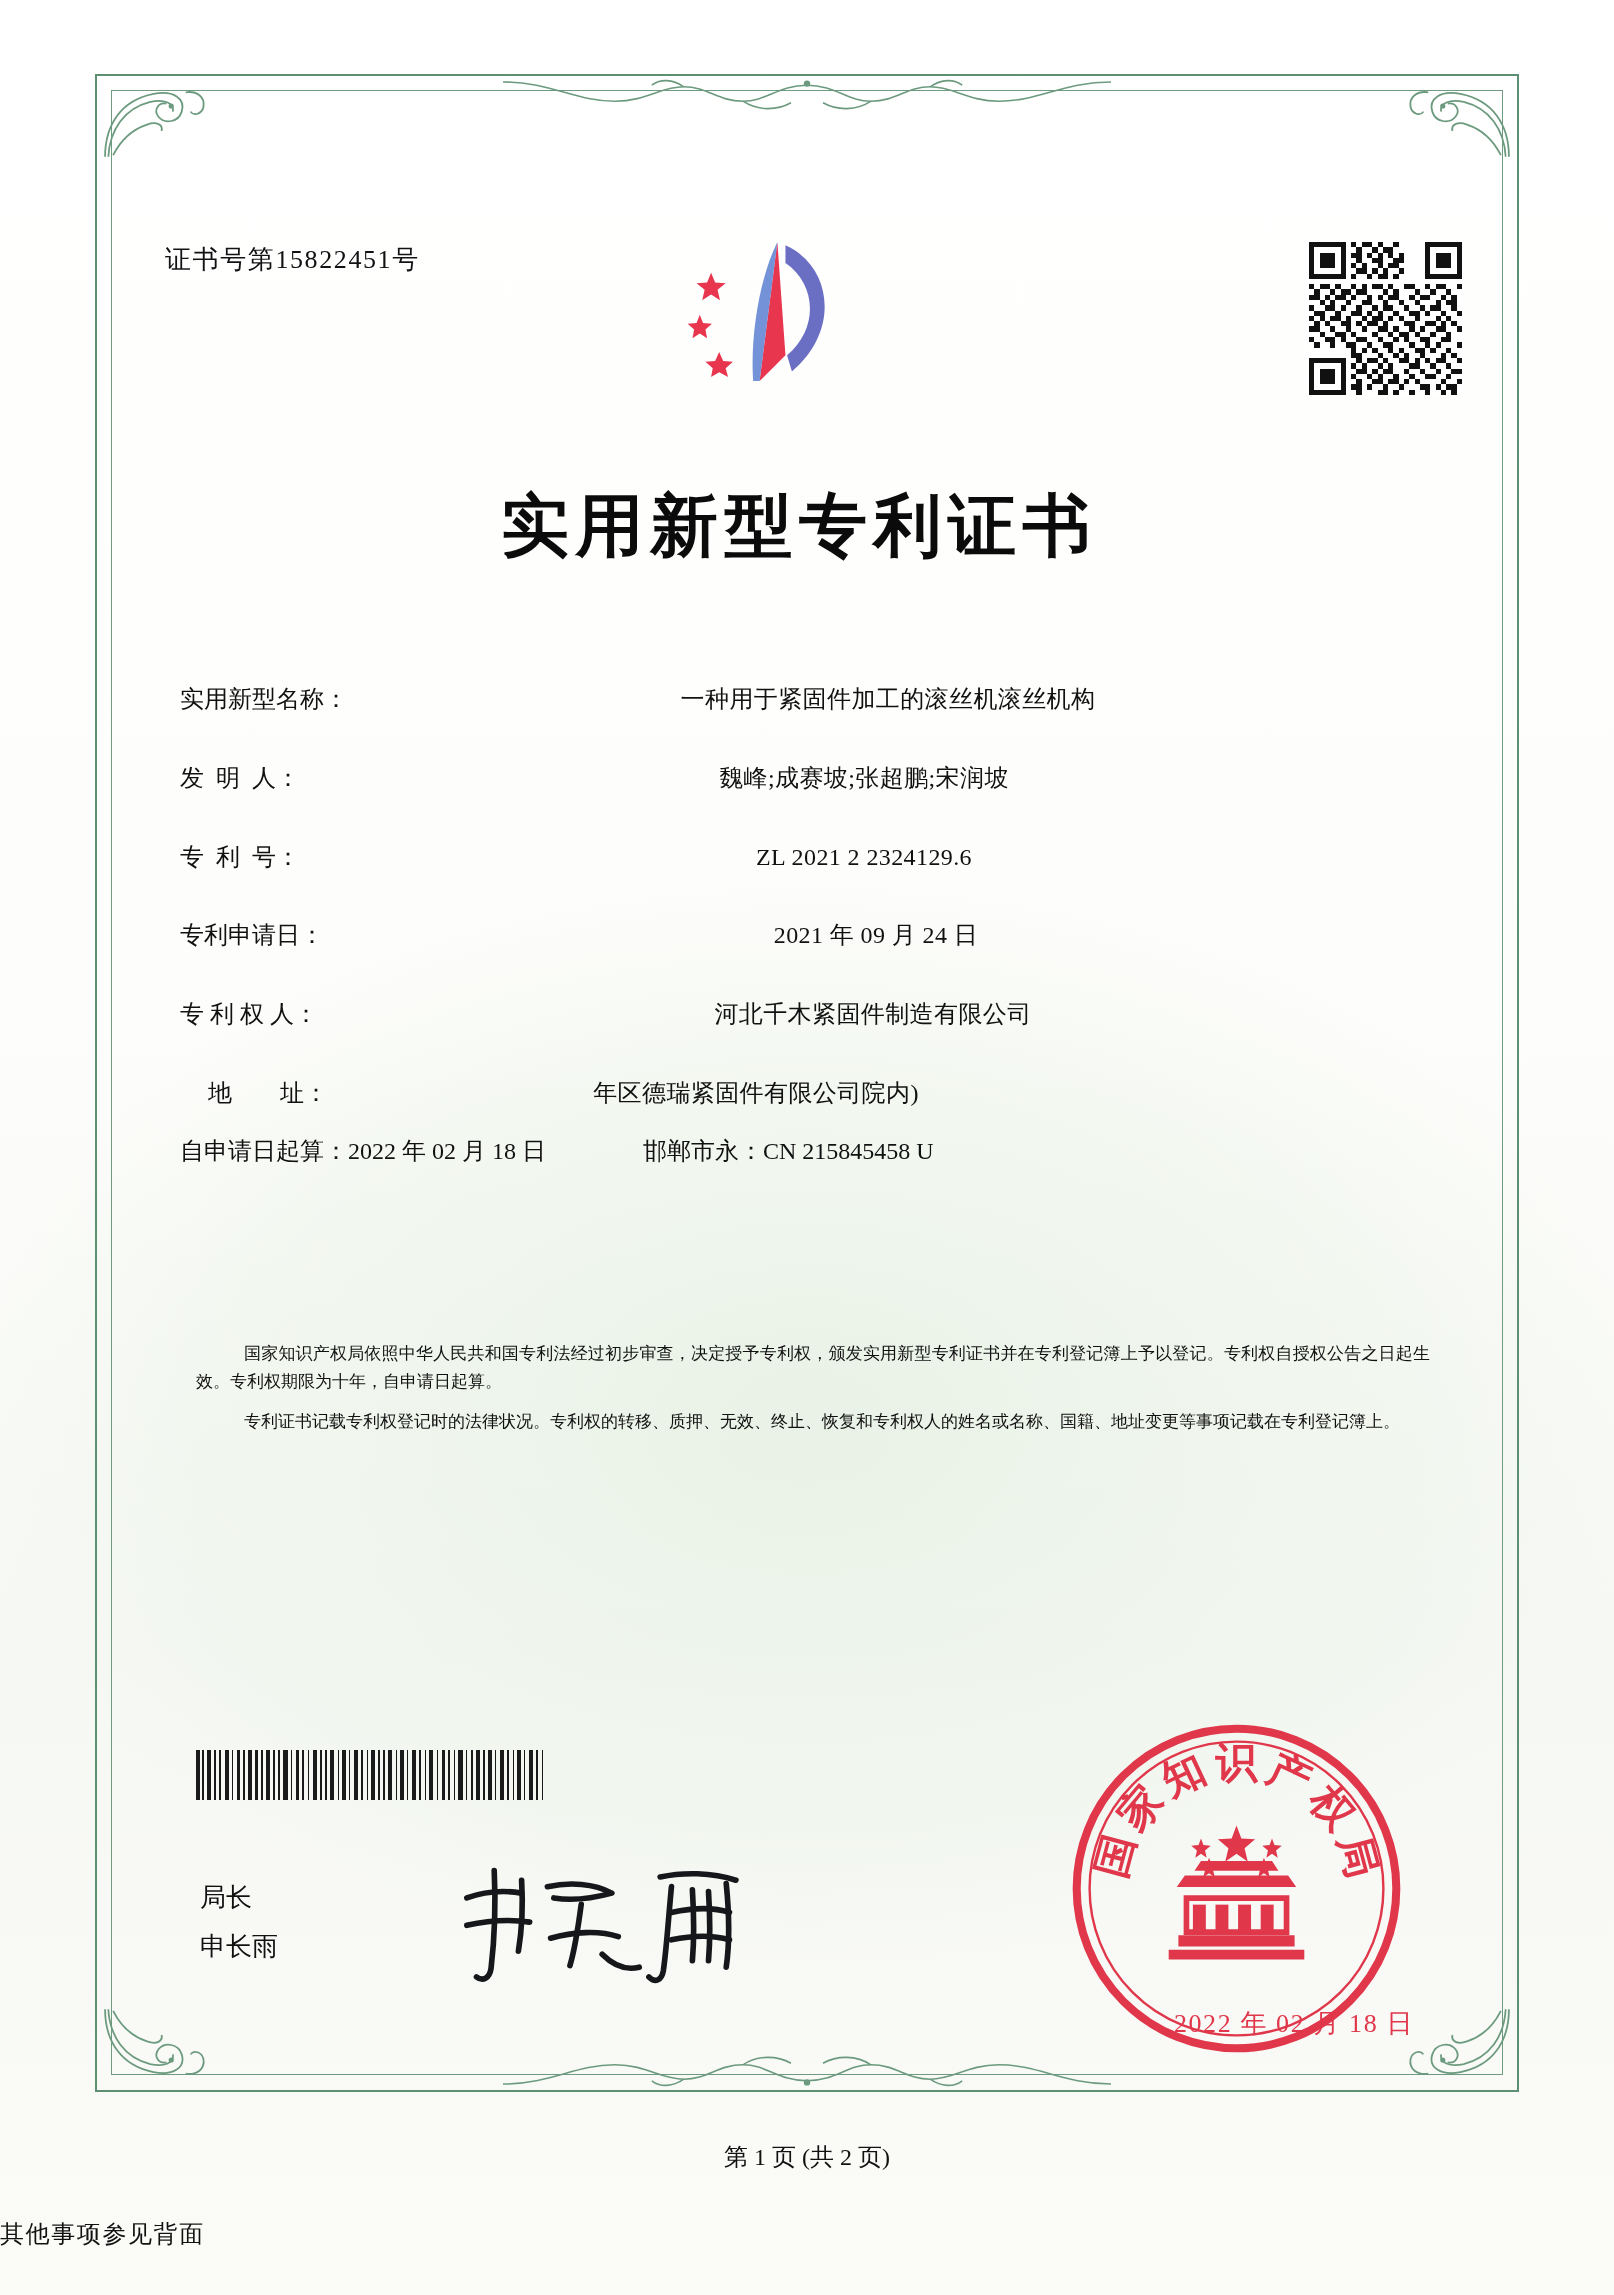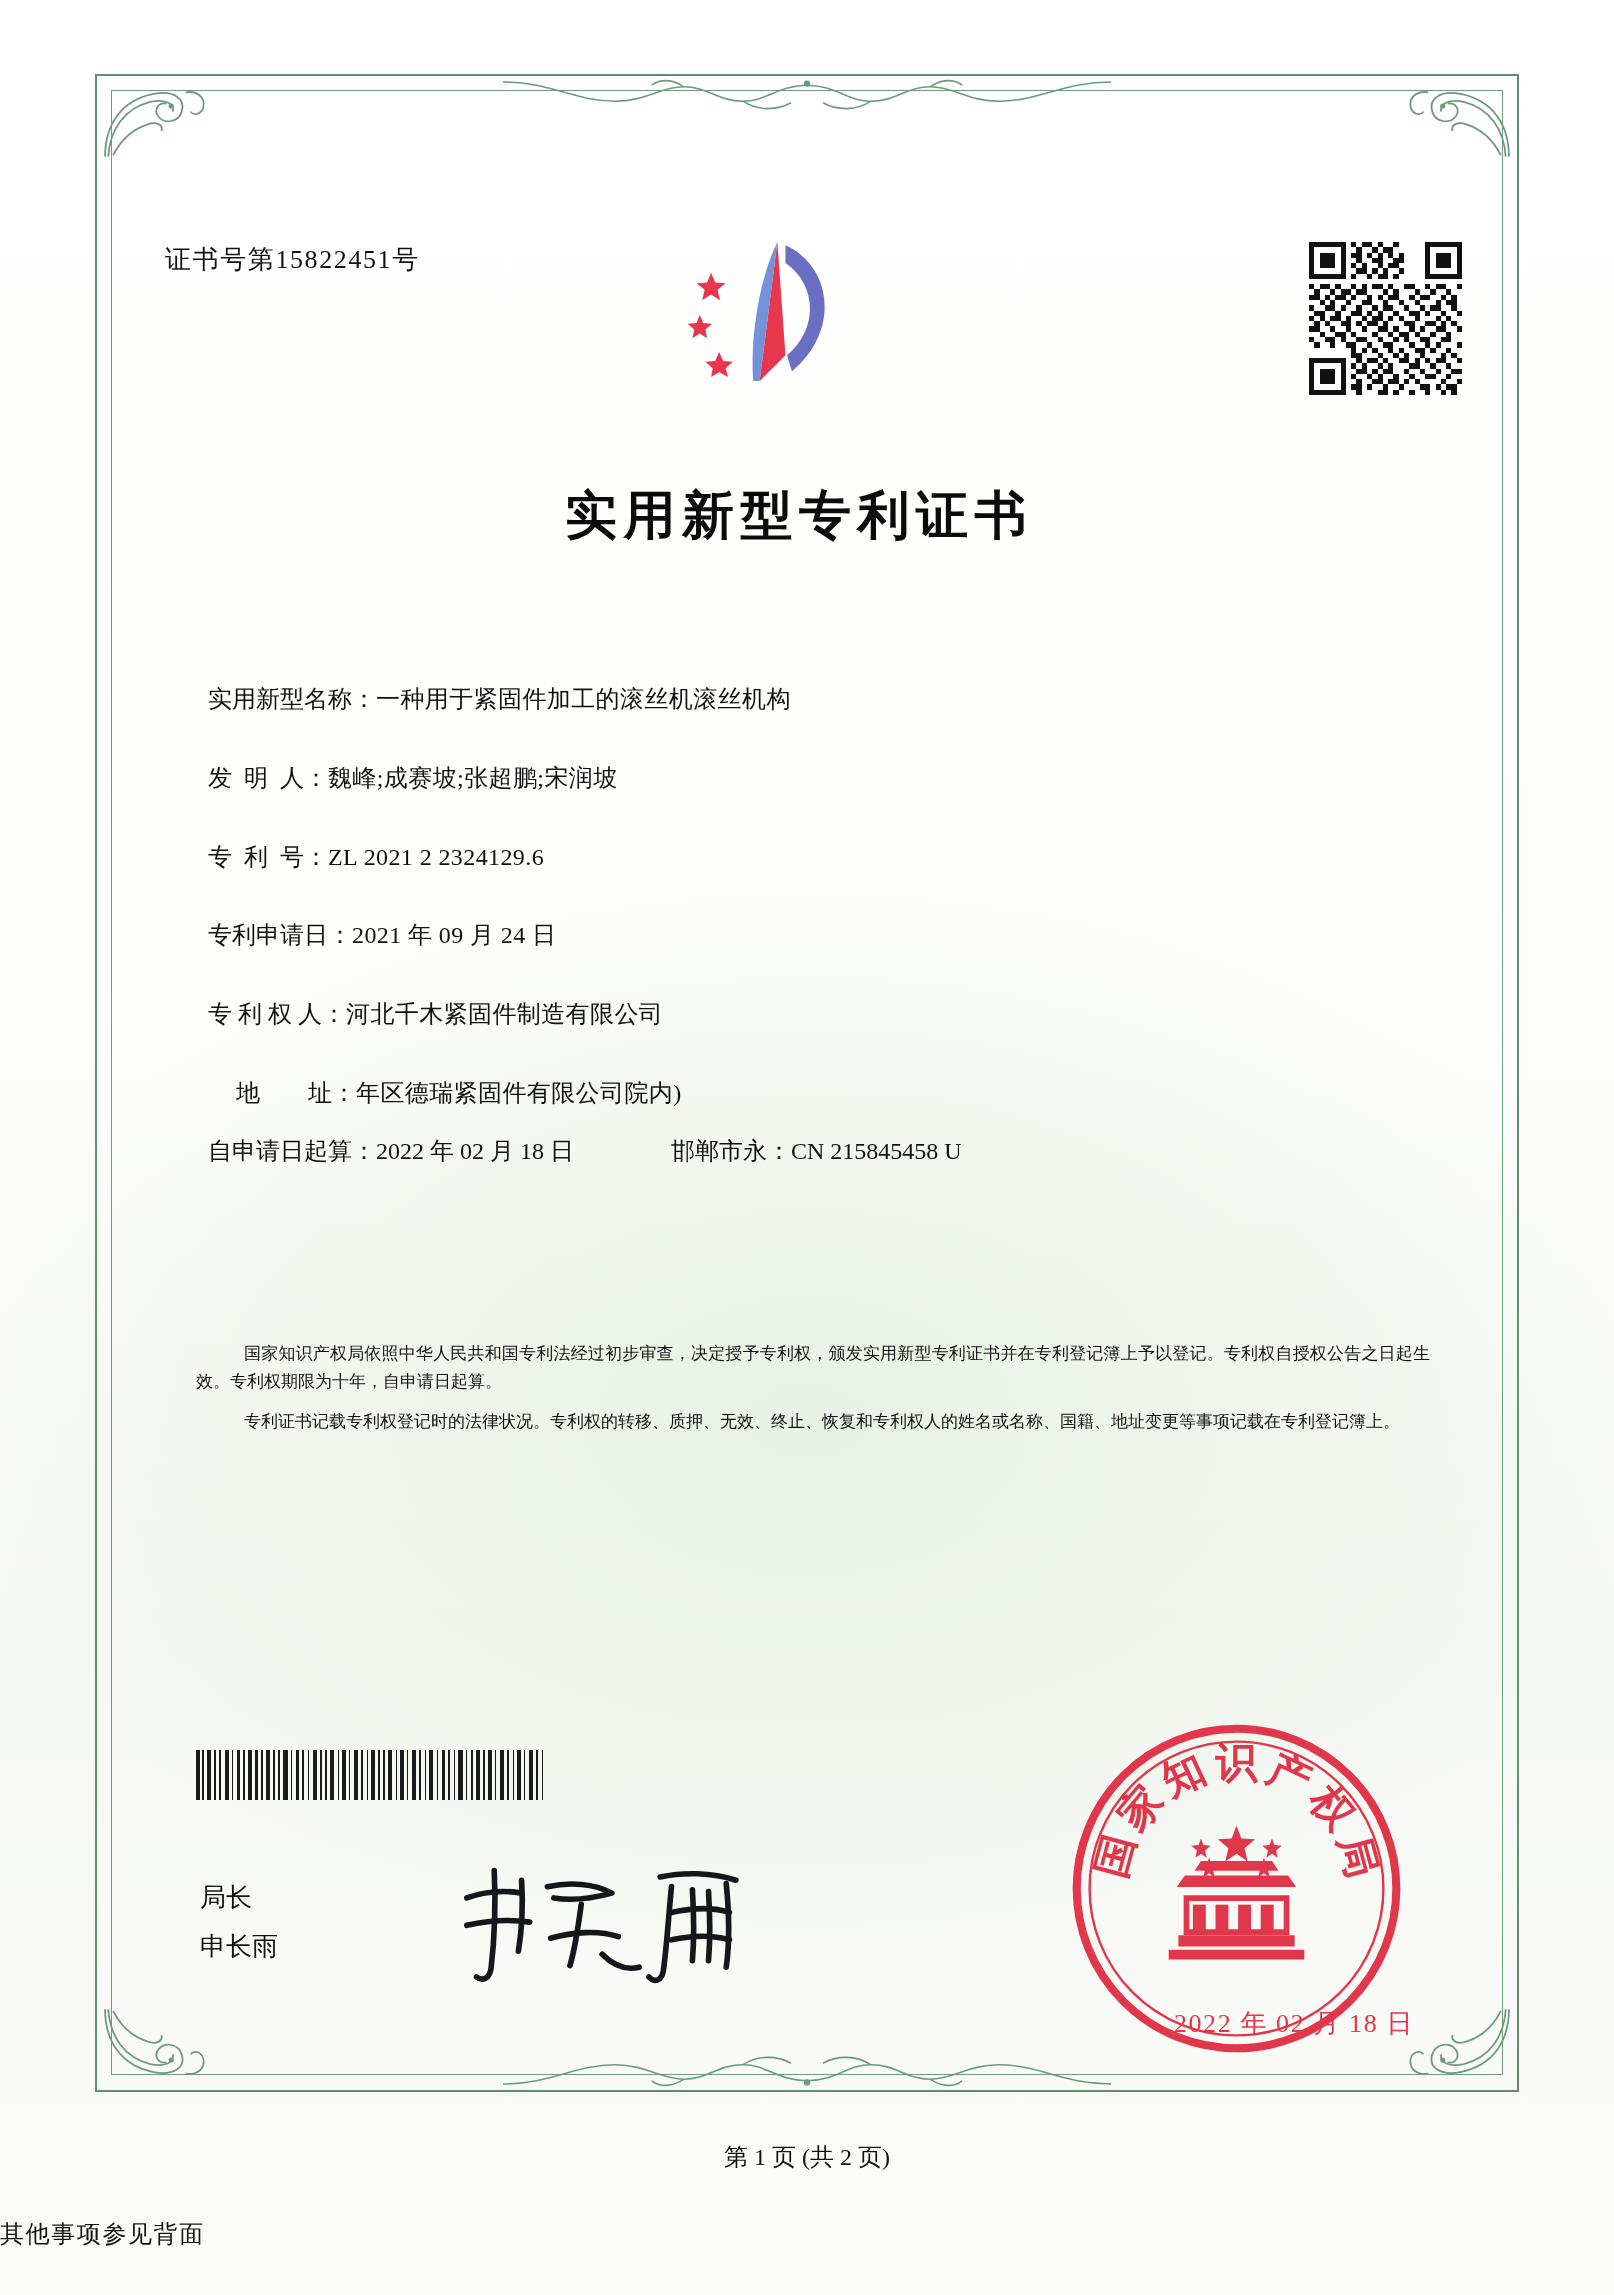--- a/index.html
+++ b/index.html
@@ -89,35 +89,36 @@
     right: 152px;
     top: 242px;
     width: 153px;
     height: 153px;
   }
   .title {
     position: absolute;
     left: 0; right: 16px;
     top: 481px;
     text-align: center;
-    font-size: 52px;
+    font-size: 68px;
     font-weight: bold;
     letter-spacing: 6.5px;
     color: #0b0b0b;
     font-family: "Liberation Serif", "DejaVu Serif", serif;
   }
 
   
   .fields {
     position: absolute;
-    left: 208px;
+    left: 180px;
     right: 186px;
     top: 682px;
     font-size: 24px;
     color: #111;
+    text-align: center;
   }
   .field {
     display: flex;
     align-items: flex-start;
     margin-bottom: 44px;
     line-height: 1.45;
   }
   .field .lbl {
     white-space: pre;
     flex: 0 0 auto;

